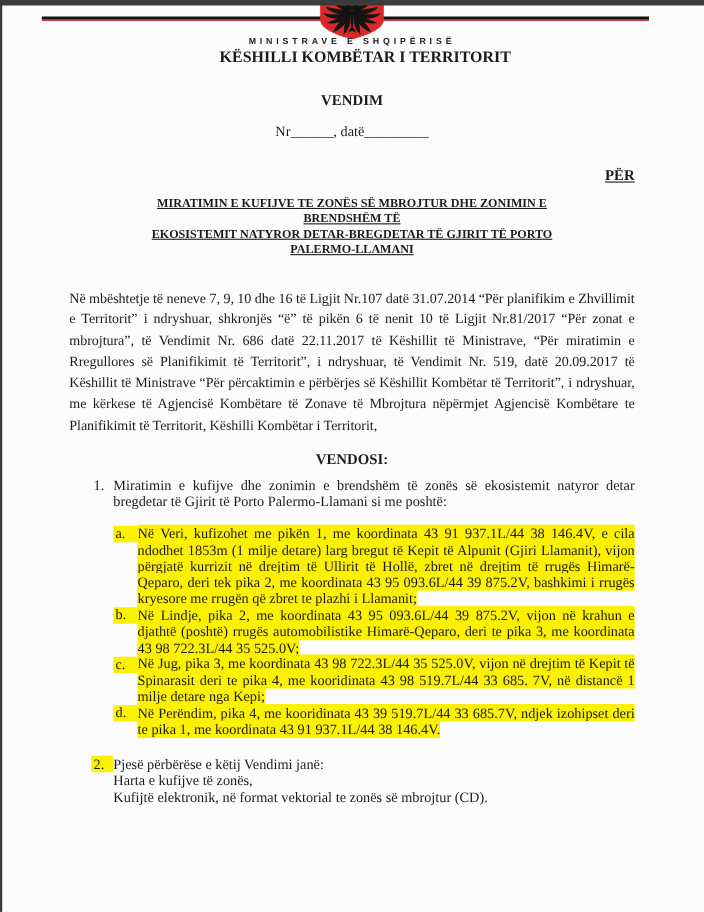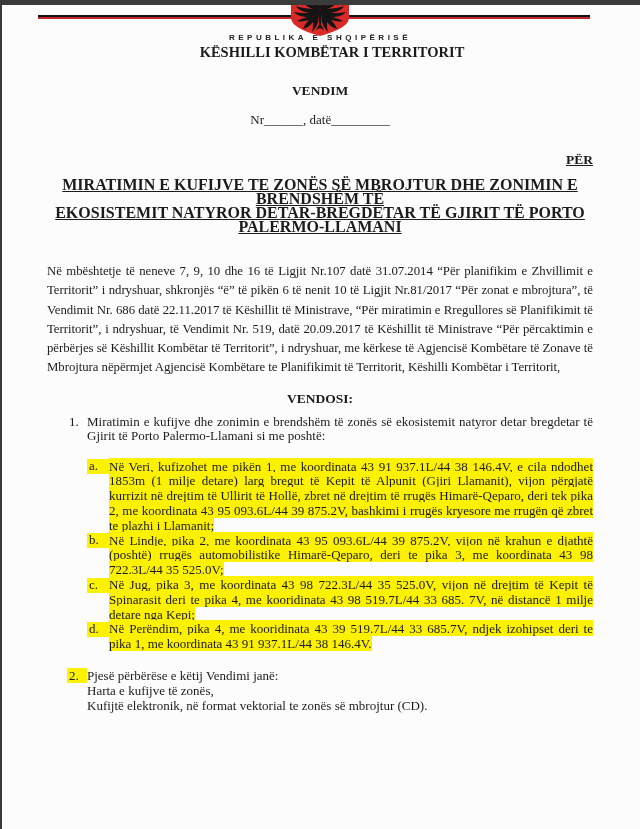--- a/index.html
+++ b/index.html
@@ -15,25 +15,25 @@
   .left-edge { position:absolute; top:0; left:0; width:2px; height:829px; background:#3a3a3a; z-index:3; }
   .rule { position:absolute; top:15px; left:38px; width:552px; height:4px;
           background:linear-gradient(to bottom,#141414 0 2px,#c4262c 2px 4px); z-index:1; }
   .emblem { position:absolute; top:0; left:291px; z-index:2; }
 
   .header { position:relative; text-align:center; padding-top:33px; z-index:2; }
   .republic { font-family:"Liberation Sans", sans-serif; font-size:8px; font-weight:bold; letter-spacing:3.5px; color:#222; }
   .council { font-size:18px; font-weight:bold; letter-spacing:2.5px; margin-top:1px; }
   .territory { font-size:14.5px; font-weight:bold; margin-top:2px;margin-left:24px; }
 
-  .content { padding:0 47px; }
+  .content { padding:0 63px; }
   .vendim { text-align:center; font-weight:bold; font-size:13.5px; margin-top:22px; }
   .nr-line { text-align:center; font-size:13px; margin-top:13px; }
   .per { text-align:right; font-weight:bold; font-size:13.5px; text-decoration:underline; margin-top:24px; }
-  .doc-title { text-align:center; font-weight:bold; font-size:16px; line-height:14px;
+  .doc-title { text-align:center; font-weight:bold; font-size:11px; line-height:14px;
                text-decoration:underline; margin-top:10px; white-space:pre-line; }
   .preamble { text-align:justify; font-size:12.8px; line-height:19.3px; margin-top:28px; letter-spacing:-0.05px; }
   .vendosi { text-align:center; font-weight:bold; font-size:13.5px; margin-top:4px; }
 
   .li { display:flex; font-size:13px; line-height:14.8px; }
   .li .num { flex:0 0 18px; }
   .li .body { flex:1; text-align:justify; }
   .item-1 { margin-top:8px; padding-left:22px; }
   .sub-list { margin-top:15px; }
   .sub { padding-left:42px; }
@@ -57,21 +57,21 @@
     <g fill="#141414">
       <path d="M30,9 C34,5 39,4 44,4 C42,7 39,8 36,9 C42,8 48,8 53,6 C51,10 45,12 40,13 C46,13 51,13 55,12 C52,16 46,17 41,17 C45,18 49,19 52,21 C48,22 43,21 40,20 C43,23 45,26 46,29 C42,28 38,25 36,22 C36,26 36,29 37,32 C34,29 32,26 31,22 Z"></path>
       <path d="M28,9 C24,5 19,4 14,4 C16,7 19,8 22,9 C16,8 10,8 5,6 C7,10 13,12 18,13 C12,13 7,13 3,12 C6,16 12,17 17,17 C13,18 9,19 6,21 C10,22 15,21 18,20 C15,23 13,26 12,29 C16,28 20,25 22,22 C22,26 22,29 21,32 C24,29 26,26 27,22 Z"></path>
       <path d="M29,6 C27,3 24,1 21,2 L24,4 L22,5 C24,7 27,8 29,10 C31,8 34,7 36,5 L34,4 L37,2 C34,1 31,3 29,6 Z"></path>
       <path d="M27,10 H31 L30,24 H28 Z"></path>
       <path d="M29,23 L33,30 L29,28 L25,30 Z"></path>
     </g>
   </svg>
 
   <div class="header">
-    <div class="republic">REPUBLIKA E SHQIPËRISË</div>
+    <div class="republic">MINISTRAVE E SHQIPËRISË</div>
     <div class="territory">KËSHILLI KOMBËTAR I TERRITORIT</div>
   </div>
 
   <div class="content">
     <div class="vendim">VENDIM</div>
     <div class="nr-line">Nr______, datë_________</div>
     <div class="per">PËR</div>
     <div class="doc-title">MIRATIMIN E KUFIJVE TE ZONËS SË MBROJTUR DHE ZONIMIN E
 BRENDSHËM TË
 EKOSISTEMIT NATYROR DETAR-BREGDETAR TË GJIRIT TË PORTO

